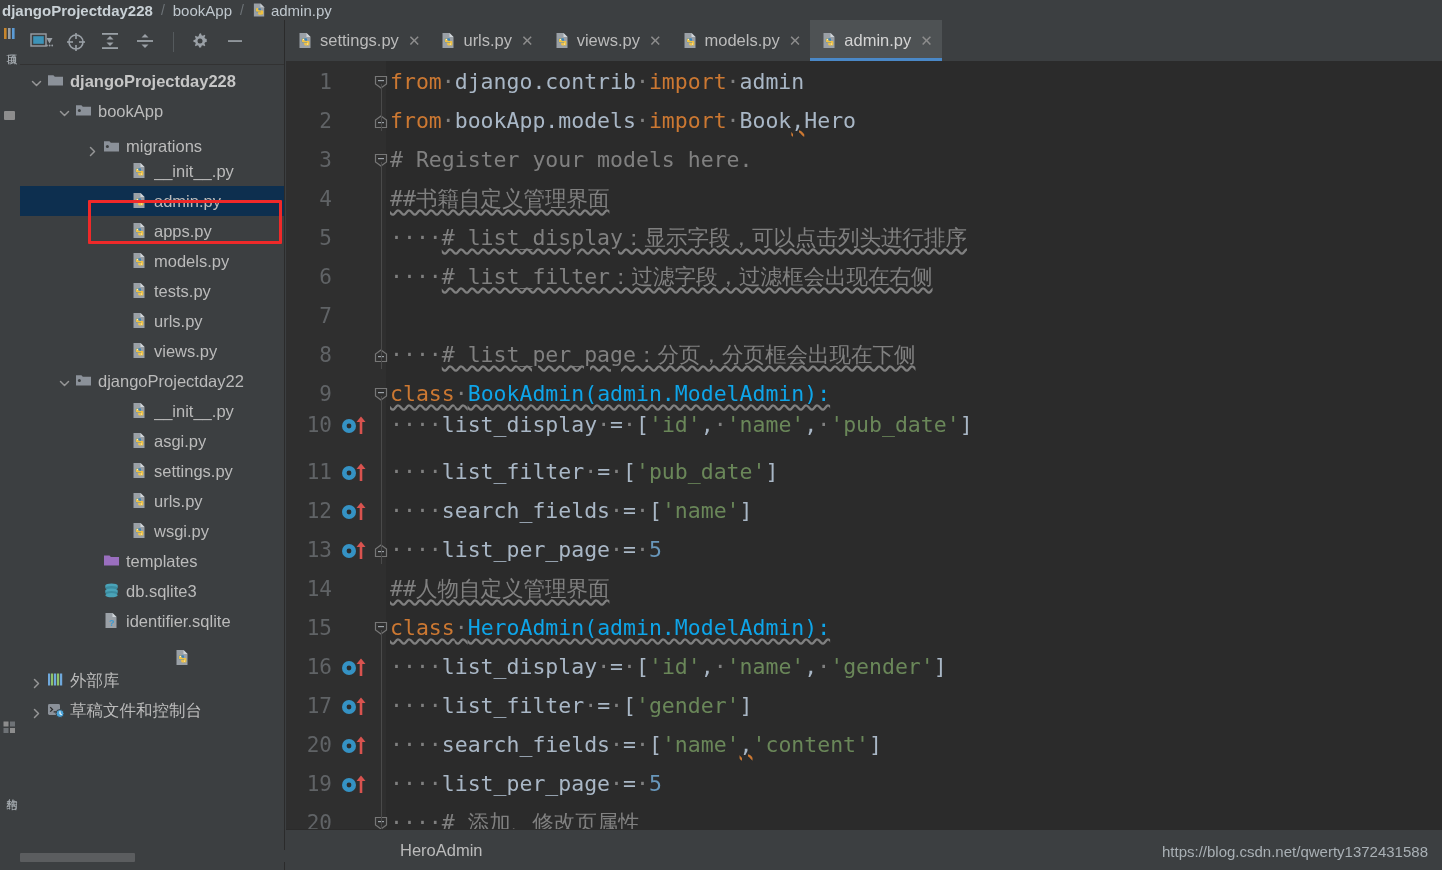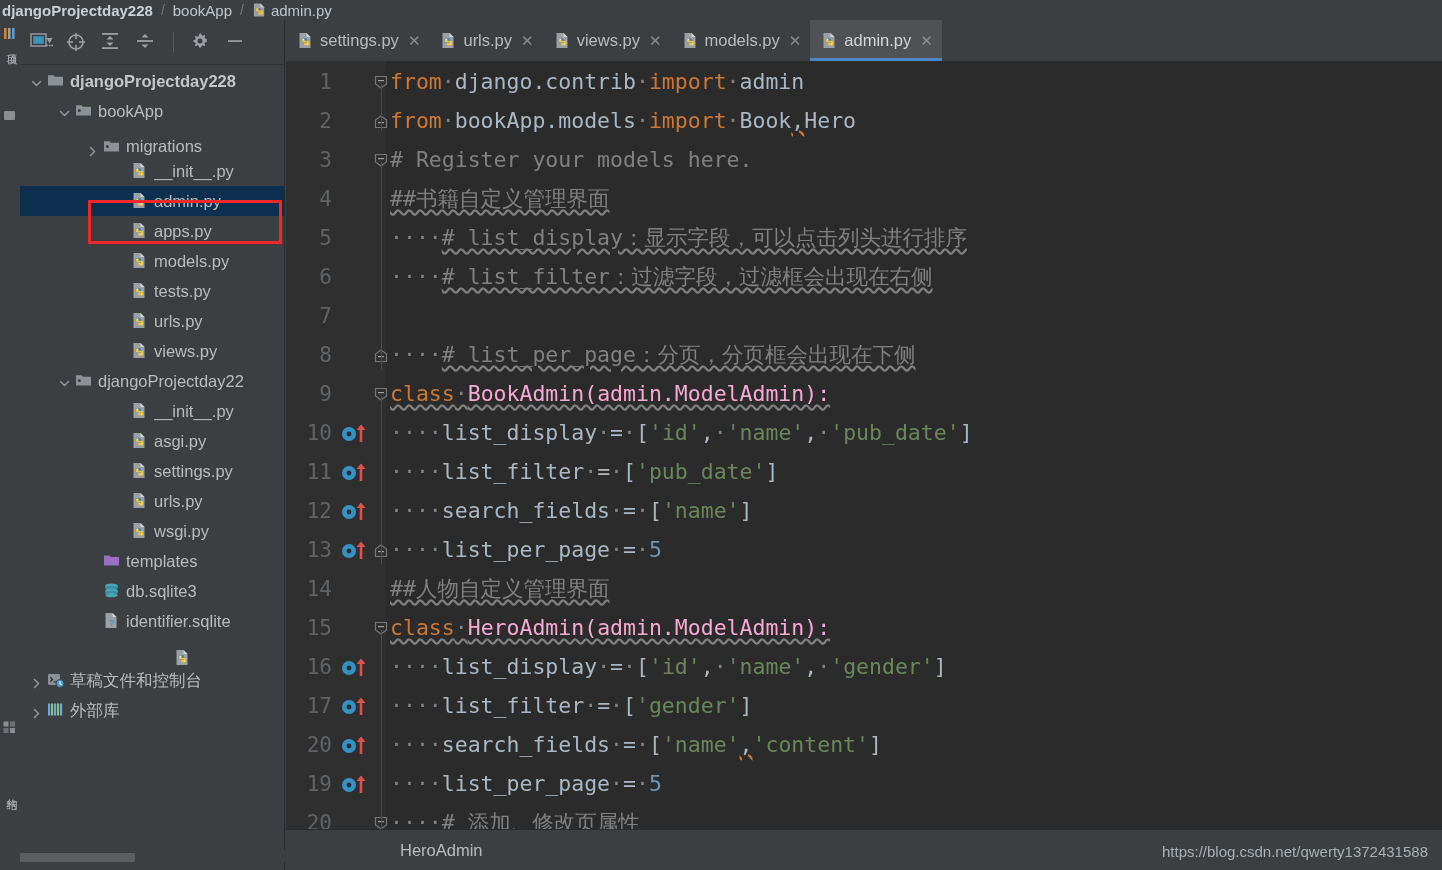--- a/index.html
+++ b/index.html
@@ -116,21 +116,21 @@
   .fold{position:absolute;left:88px;width:14px;height:14px;}
   .code{
     position:absolute;left:104px;
     font-family:"DejaVu Sans Mono","Liberation Mono",monospace;
     font-size:21.5px;white-space:pre;color:#a9b7c6;letter-spacing:0px;
   }
   .kw{color:#cc7832;}
   .cm{color:#808080;}
   .str{color:#6a8759;}
   .num{color:#6897bb;}
-  .def{color:#f9a8d4;}
+  .def{color:#0ea5e9;}
   .wavy{
     text-decoration:underline;
     text-decoration-style:wavy;
     text-decoration-color:#808080;
     text-underline-offset:3px;
   }
   .wavy-o{
     text-decoration:underline;
     text-decoration-style:wavy;
     text-decoration-color:#cc7832;
@@ -475,41 +475,41 @@
               <path d="M11 13.4H7.9c-.85 0-1.25-.45-1.25-1.15v-1.25h2.8v-.6H5.6c-.8 0-1.2-.45-1.2-1.15V7.7c0-.75.5-1.2 1.25-1.2h1.15v1.35c0 .7.45 1.15 1.25 1.15h2.65c.8 0 1.25.45 1.25 1.15v2.05c0 .7-.4 1.2-.95 1.2z" fill="#efc247"></path>
               <circle cx="6.1" cy="7.5" r="0.52" fill="#fff"></circle>
               <circle cx="9.9" cy="12.0" r="0.52" fill="#fff"></circle>
             </svg></span>
           <span class="tlabel">manage.py</span>
         </div>
         <div class="trow" style="padding-left: 10px;">
           <span class="tarrow"><svg width="13" height="13" viewBox="0 0 13 13">
               <path d="M4.5 2.5 L8.5 6.5 L4.5 10.5" fill="none" stroke="#a6a6a6" stroke-width="1.5" stroke-linecap="round" stroke-linejoin="round"></path>
             </svg></span>
+          <span class="ticon"><svg width="17" height="15" viewBox="0 0 17 15">
+              <rect x="1" y="1.5" width="2.2" height="12" fill="#6fa8dc"></rect>
+              <rect x="4" y="1.5" width="2.2" height="12" fill="#8ec26b"></rect>
+              <rect x="7" y="1.5" width="2.2" height="12" fill="#6fa8dc"></rect>
+              <rect x="10" y="1.5" width="2.2" height="12" fill="#8ec26b"></rect>
+              <rect x="13" y="1.5" width="2.2" height="12" fill="#6fa8dc"></rect>
+            </svg></span>
+          <span class="tlabel">外部库</span>
+        </div>
+        <div class="trow" style="padding-left: 10px;">
+          <span class="tarrow"><svg width="13" height="13" viewBox="0 0 13 13">
+              <path d="M4.5 2.5 L8.5 6.5 L4.5 10.5" fill="none" stroke="#a6a6a6" stroke-width="1.5" stroke-linecap="round" stroke-linejoin="round"></path>
+            </svg></span>
           <span class="ticon"><svg width="18" height="17" viewBox="0 0 18 17">
               <rect x="1" y="2" width="12" height="11" rx="1.4" fill="#8b9199"></rect>
               <path d="M3.2 5.2l2.3 2.2-2.3 2.2" fill="none" stroke="#2b2b2b" stroke-width="1.3"></path>
               <rect x="6.6" y="9.3" width="4.2" height="1.2" fill="#2b2b2b"></rect>
               <circle cx="13" cy="11.5" r="4" fill="#4aa3d8" stroke="#3c3f41" stroke-width="1"></circle>
               <path d="M13 9.2v2.5l1.7 1" fill="none" stroke="#fff" stroke-width="1.1"></path>
             </svg></span>
           <span class="tlabel">草稿文件和控制台</span>
-        </div>
-        <div class="trow" style="padding-left: 10px;">
-          <span class="tarrow"><svg width="13" height="13" viewBox="0 0 13 13">
-              <path d="M4.5 2.5 L8.5 6.5 L4.5 10.5" fill="none" stroke="#a6a6a6" stroke-width="1.5" stroke-linecap="round" stroke-linejoin="round"></path>
-            </svg></span>
-          <span class="ticon"><svg width="17" height="15" viewBox="0 0 17 15">
-              <rect x="1" y="1.5" width="2.2" height="12" fill="#6fa8dc"></rect>
-              <rect x="4" y="1.5" width="2.2" height="12" fill="#8ec26b"></rect>
-              <rect x="7" y="1.5" width="2.2" height="12" fill="#6fa8dc"></rect>
-              <rect x="10" y="1.5" width="2.2" height="12" fill="#8ec26b"></rect>
-              <rect x="13" y="1.5" width="2.2" height="12" fill="#6fa8dc"></rect>
-            </svg></span>
-          <span class="tlabel">外部库</span>
         </div>
       </div>
     <div class="redbox"></div>
   </div>
   <div class="hsb-track"></div>
   <div class="hsb-thumb"></div>
 
   <div class="editor">
 
     <div class="tabbar">
@@ -626,21 +626,21 @@
             <span class="code"><span class="cm">····</span><span class="cm wavy"># list_per_page：分页，分页框会出现在下侧</span></span>
           </div>
           <div class="linerow" style="top: 313px;">
             <span class="lnum">9</span>
             <span class="fold"><svg width="14" height="15" viewBox="0 0 14 15">
                 <path d="M1.5 1.5h11v7.5l-5.5 4-5.5-4z" fill="none" stroke="#777" stroke-width="1.2"></path>
                 <rect x="4" y="5" width="6" height="1.2" fill="#9aa0a6"></rect>
               </svg></span>
             <span class="code"><span class="kw wavy">class</span><span class="cm wavy">·</span><span class="def wavy">BookAdmin(admin.ModelAdmin):</span></span>
           </div>
-          <div class="linerow" style="top: 352px;">
+          <div class="linerow" style="top: 344px;">
             <span class="lnum">10</span>
             <span class="gicon"><svg width="28" height="22" viewBox="0 0 28 22">
                 <circle cx="8" cy="11" r="7" fill="#3592c4"></circle>
                 <circle cx="8" cy="11" r="2.4" fill="#2b2b2b"></circle>
                 <path d="M20 19 L20 4" stroke="#d9534f" stroke-width="2.6"></path>
                 <path d="M20 1.5 L24.5 7 L15.5 7 Z" fill="#d9534f"></path>
               </svg></span>
             <span class="code"><span class="cm">····</span>list_display<span class="cm">·</span>=<span class="cm">·</span>[<span class="str">'id'</span>,<span class="cm">·</span><span class="str">'name'</span>,<span class="cm">·</span><span class="str">'pub_date'</span>]</span>
           </div>
           <div class="linerow" style="top: 391px;">

